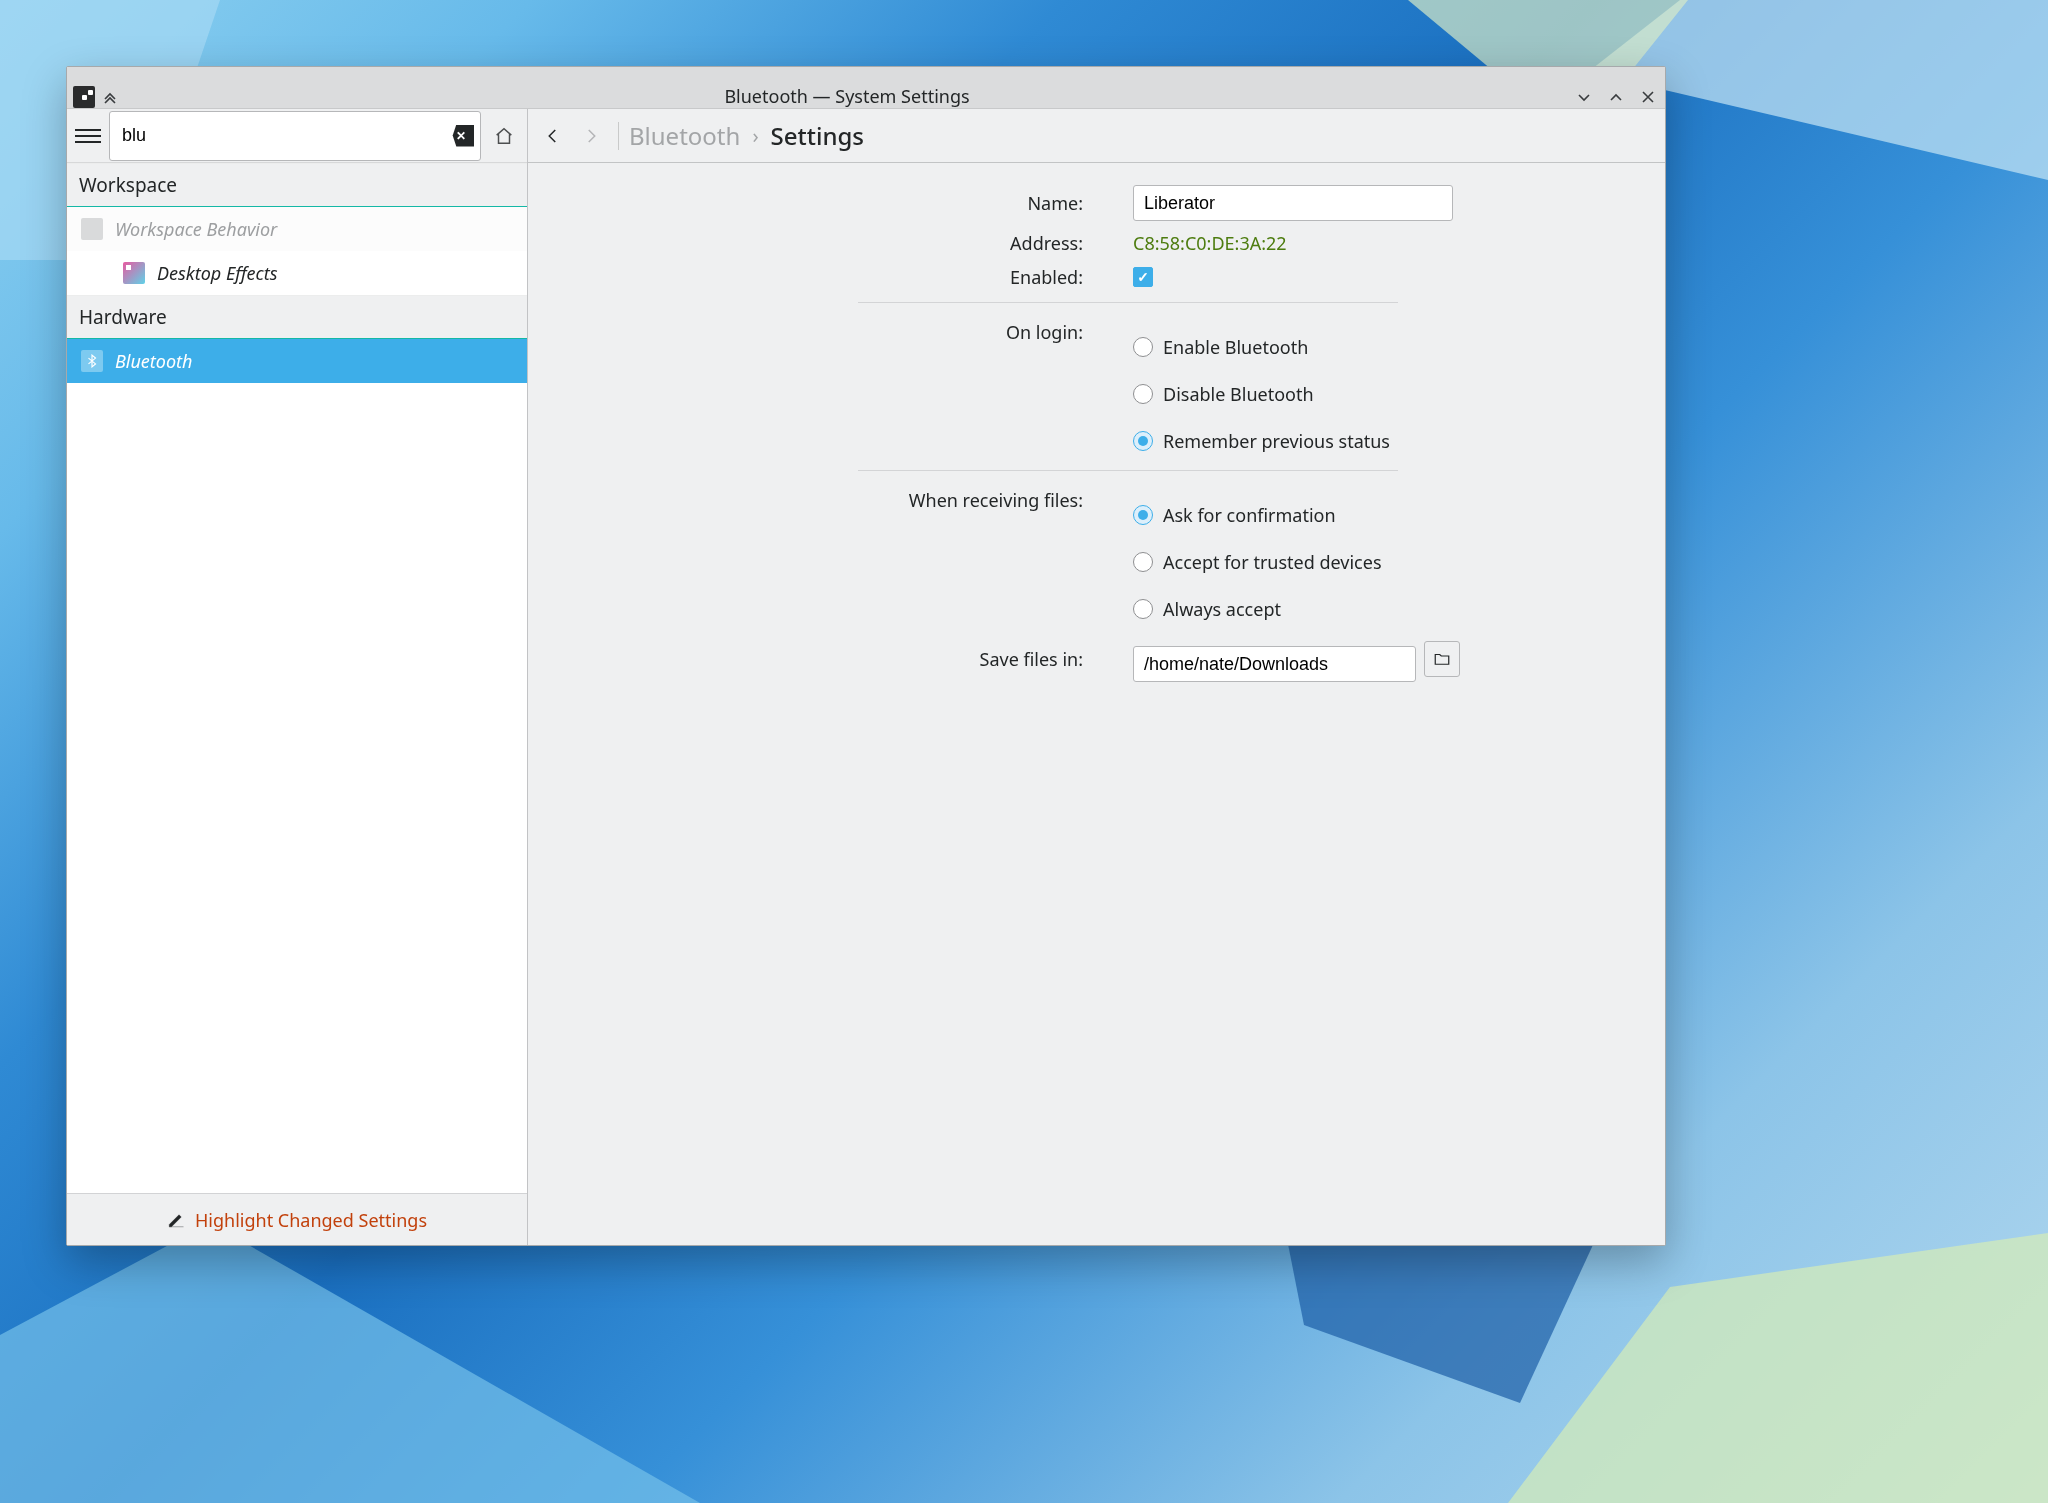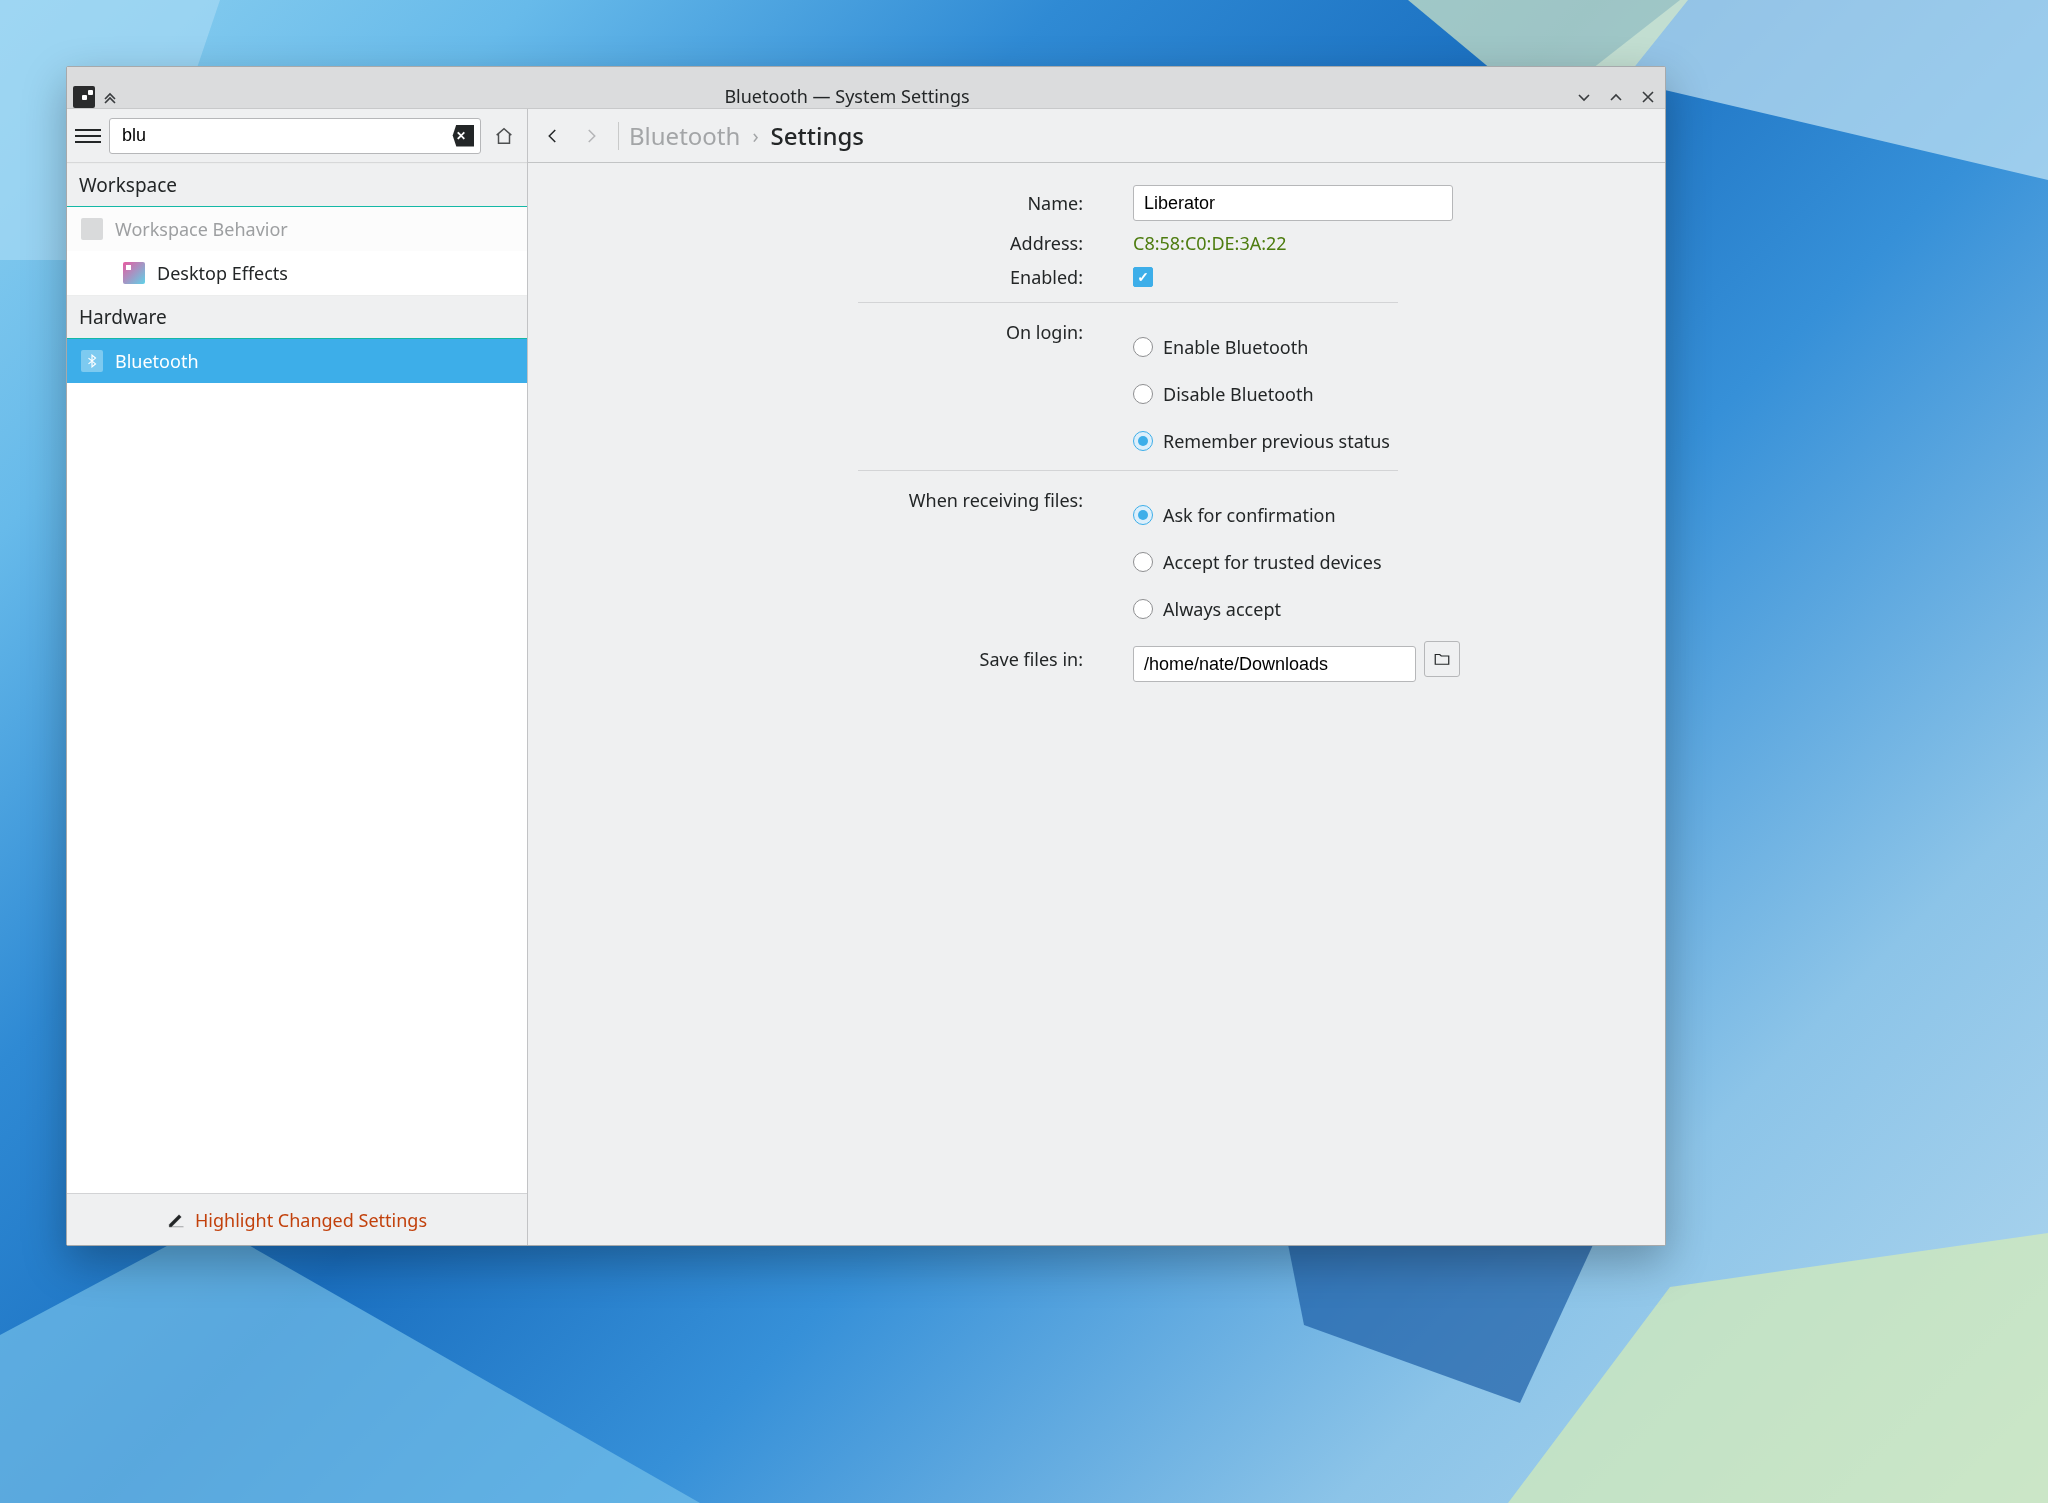--- a/index.html
+++ b/index.html
@@ -51,28 +51,28 @@
 .app-icon{width:22px;height:22px;background:#2a2b2c;border-radius:2px;display:flex;align-items:center;justify-content:center;}
 .app-icon::before{content:"";width:5px;height:5px;background:#fff;border-radius:1px;box-shadow:6px -5px 0 #fff;}
 
 .body{flex:1;display:flex;overflow:hidden;}
 
 
 .sidebar{width:461px;border-right:1px solid #c2c3c5;background:#fff;display:flex;flex-direction:column;}
 .side-top{height:54px;display:flex;align-items:center;padding:0 8px;gap:8px;background:#eff0f1;border-bottom:1px solid #d7d8d9;}
 .burger{width:26px;height:26px;display:flex;flex-direction:column;justify-content:center;gap:4px;cursor:pointer;}
 .burger span{height:2px;background:#232627;}
-.search{flex:1;height:36px;border:1px solid #b6b7b9;border-radius:3px;background:#fff;display:flex;align-items:center;padding:0 6px 0 12px;}
+.search{flex:1;height:50px;border:1px solid #b6b7b9;border-radius:3px;background:#fff;display:flex;align-items:center;padding:0 6px 0 12px;}
 .search input{flex:1;border:none;outline:none;font-size:18px;background:transparent;}
 .search .clear{width:26px;height:22px;background:#232627;display:flex;align-items:center;justify-content:center;cursor:pointer;clip-path:polygon(18% 50%,32% 0,100% 0,100% 100%,32% 100%);}
 .search .clear::before{content:"✕";color:#fff;font-size:12px;line-height:1;font-weight:bold;}
 .home-btn{width:30px;height:30px;display:flex;align-items:center;justify-content:center;color:#4d4f50;cursor:pointer;}
 
 .cat{padding:8px 12px;font-size:19px;background:#eff0f1;color:#232627;border-bottom:1px solid #14b8a6;border-top:1px solid #eceded;}
-.row{display:flex;align-items:center;height:44px;padding:0 14px;font-size:18px;gap:12px;cursor:pointer;}
+.row{display:flex;align-items:center;height:44px;padding:0 14px;font-size:18px;gap:12px;cursor:pointer;font-style:italic;}
 .row.inactive{background:#fcfcfc;color:#9d9fa1;}
 .row.child{padding-left:56px;color:#232627;background:#fff;}
 .row.selected{background:#3daee9;color:#fff;}
 .row .ico{width:22px;height:22px;display:flex;align-items:center;justify-content:center;border-radius:2px;}
 .ico.gray{background:#d9dadb;}
 .ico.bt{background:#3daee9;}
 .ico.bt.sel{background:#7dcaf0;}
 .ico.effects{background:linear-gradient(135deg,#e85aa0,#5fd2e8);position:relative;}
 .ico.effects::before{content:"";position:absolute;top:3px;left:3px;width:5px;height:5px;background:#fff;}
 

